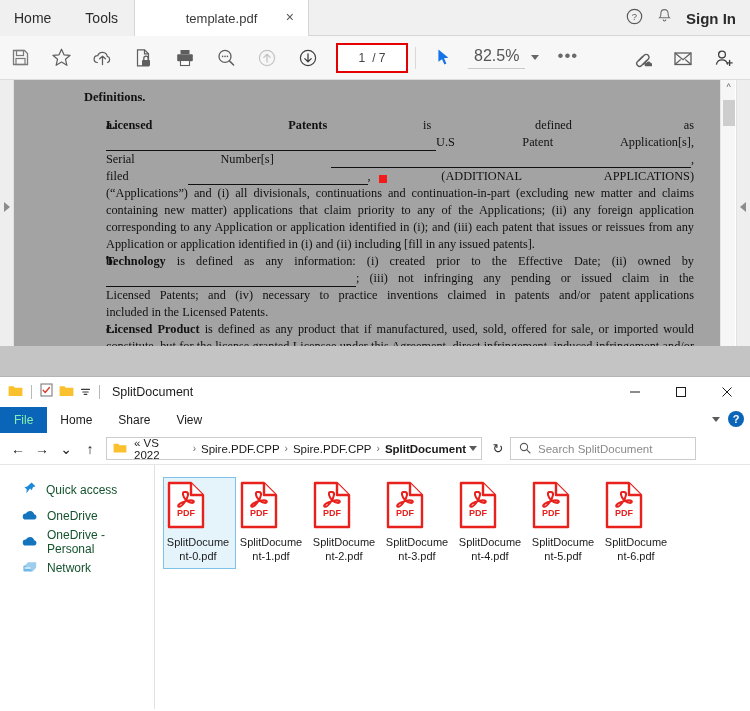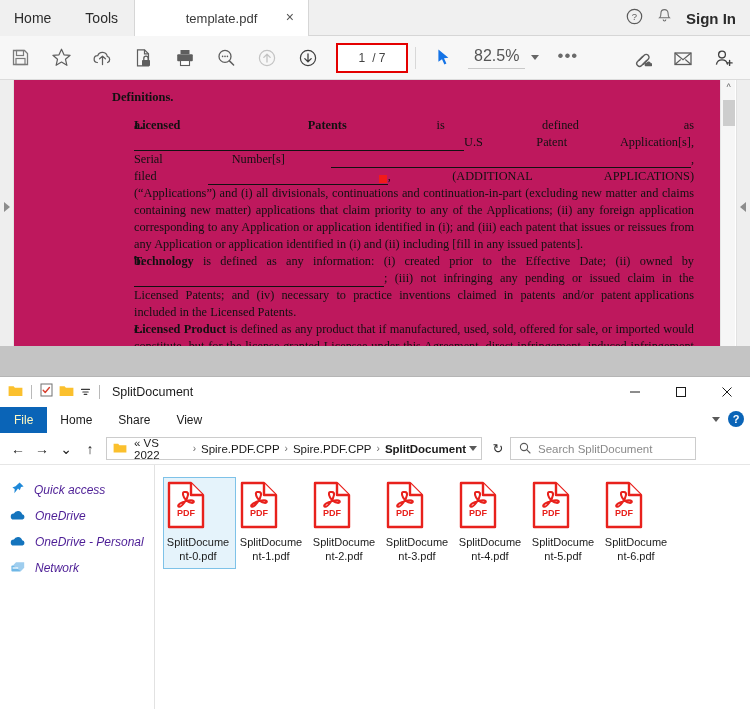--- a/index.html
+++ b/index.html
@@ -47,21 +47,21 @@
   .rail-tri-r { position:absolute; left:4px; top:122px; width:0;height:0;
     border-top:5px solid transparent;border-bottom:5px solid transparent;border-left:6px solid #8c8c8c; }
   .right-rail { position:absolute; right:0; top:0; width:14px; height:100%; background:#eeeeee; border-left:1px solid #e2e2e2; }
   .rail-tri-l { position:absolute; right:4px; top:122px; width:0;height:0;
     border-top:5px solid transparent;border-bottom:5px solid transparent;border-right:6px solid #8c8c8c; }
   .vscroll { position:absolute; right:15px; top:0; width:15px; height:100%; background:#f6f6f6; border-left:1px solid #e6e6e6; }
   .vs-arrow { position:absolute; left:0; width:15px; height:14px; display:flex; align-items:center; justify-content:center; font-size:9px; color:#606060; }
   .vs-up { top:0; } .vs-dn { bottom:0; }
   .vs-thumb { position:absolute; left:2px; top:20px; width:12px; height:26px; background:#cdcdcd; }
 
-  .pdf-page { position:absolute; left:14px; top:0; right:30px; height:279px; background:#be185d; overflow:hidden;padding-left:28px; }
+  .pdf-page { position:absolute; left:14px; top:0; right:30px; height:279px; background:#a3a3a3; overflow:hidden; }
   .pdf-inner { padding:10px 26px 0 70px; }
   .pdf-h { font-family:"Liberation Serif", serif; font-weight:bold; font-size:12.5px; color:#111; }
   .redsq { position:absolute; left:365px; top:95px; width:8px; height:8px; background:#f21a1a; }
   .li { display:flex; font-family:"Liberation Serif", serif; font-size:12.3px; color:#111; line-height:1.38; }
   .li-mark { width:22px; flex:0 0 22px; font-weight:bold; padding-left:22px; }
   .li-body { flex:1; text-align:justify; }
   .li-body b { font-weight:bold; }
   .jt { text-align:justify; text-align-last:justify; }
   .jt-last { text-align:justify; }
   .ul { display:inline-block; border-bottom:1px solid #111; vertical-align:bottom; height:12px; }
@@ -76,21 +76,21 @@
   
   .exp { position:absolute; left:0; top:376px; width:750px; height:335px; background:#ffffff; border-top:1px solid #b5b5b5; }
 
   .exp-title { position:relative; height:30px; background:#ffffff; display:flex; align-items:center; padding-left:8px; gap:6px; }
   .qa-sep { width:1px; height:14px; background:#b9b9b9; margin:0 2px; }
   .exp-title-text { font-size:12.5px; color:#1b1b1b; margin-left:4px; }
   .wctrl { position:absolute; right:0; top:0; height:30px; display:flex; align-items:center; }
   .wbtn { width:46px; height:30px; display:flex; align-items:center; justify-content:center; color:#1b1b1b; }
 
   .exp-ribbon { position:relative; height:26px; background:#ffffff; display:flex; align-items:flex-end; }
-  .rb-file { height:26px; padding:0 14px; background:#0a64b7; color:#fef9c3; font-size:12px;
+  .rb-file { height:26px; padding:0 14px; background:#0a64b7; color:#86efac; font-size:12px;
     display:flex; align-items:center; }
   .rb-tab { height:26px; padding:0 13px; font-size:12px; color:#1b1b1b; display:flex; align-items:center; }
   .rb-right { position:absolute; right:6px; top:4px; display:flex; align-items:center; gap:8px; }
   .rb-caret { width:0;height:0;border-left:4px solid transparent;border-right:4px solid transparent;border-top:5px solid #5a5a5a; }
   .help-circ { width:16px; height:16px; border-radius:50%; background:#0a64b7; color:#fff;
     font-size:11px; font-weight:bold; display:flex; align-items:center; justify-content:center; }
 
   .exp-addr { position:relative; height:32px; background:#ffffff; display:flex; align-items:center;
     padding:0 6px; gap:0; border-bottom:1px solid #e6e6e6; }
   .nav-btn { width:24px; height:26px; display:flex; align-items:center; justify-content:center; color:#222; font-size:14px; }
@@ -99,21 +99,21 @@
   .crumb { font-size:11.5px; color:#1b1b1b; padding:0 3px; }
   .crumb.bold { font-weight:600; }
   .crumb-sep { font-size:10px; color:#6b6b6b; padding:0 2px; }
   .crumb-caret { margin-left:auto; width:0;height:0;border-left:4px solid transparent;border-right:4px solid transparent;border-top:5px solid #5a5a5a; }
   .refresh { width:24px; height:26px; display:flex; align-items:center; justify-content:center; color:#333; font-size:13px; }
   .searchbox { width:186px; height:23px; border:1px solid #cccccc; display:flex; align-items:center; gap:7px; padding:0 8px; }
   .search-ph { font-size:11.5px; color:#8a8a8a; }
 
   .exp-main { position:relative; height:244px; display:flex; }
   .exp-nav { width:155px; height:100%; background:#ffffff; border-right:1px solid #e2e2e2; padding-top:12px; }
-  .nav-item { height:26px; display:flex; align-items:center; gap:9px; padding-left:10px; font-size:12px; color:#4c1d95;font-style:italic; }
+  .nav-item { height:26px; display:flex; align-items:center; gap:9px; padding-left:22px; font-size:12px; color:#14532d; }
   .nav-item.sel { background:#cfcfcf; }
   .exp-files { flex:1; position:relative; padding:12px 0 0 8px; }
   .file-grid { display:flex; flex-wrap:wrap; gap:0; }
   .file-cell { width:73px; padding:4px 2px 5px 2px; display:flex; flex-direction:column; align-items:flex-start; gap:3px; }
   .file-cell.sel { background:#e5f3fb; border:1px solid #7ec2e8; padding:3px 1px 4px 1px; }
   .file-name { font-size:11px; color:#1b1b1b; text-align:center; line-height:1.25; word-break:break-all; width:66px; }
 </style>
 </head>
 <body>
 

